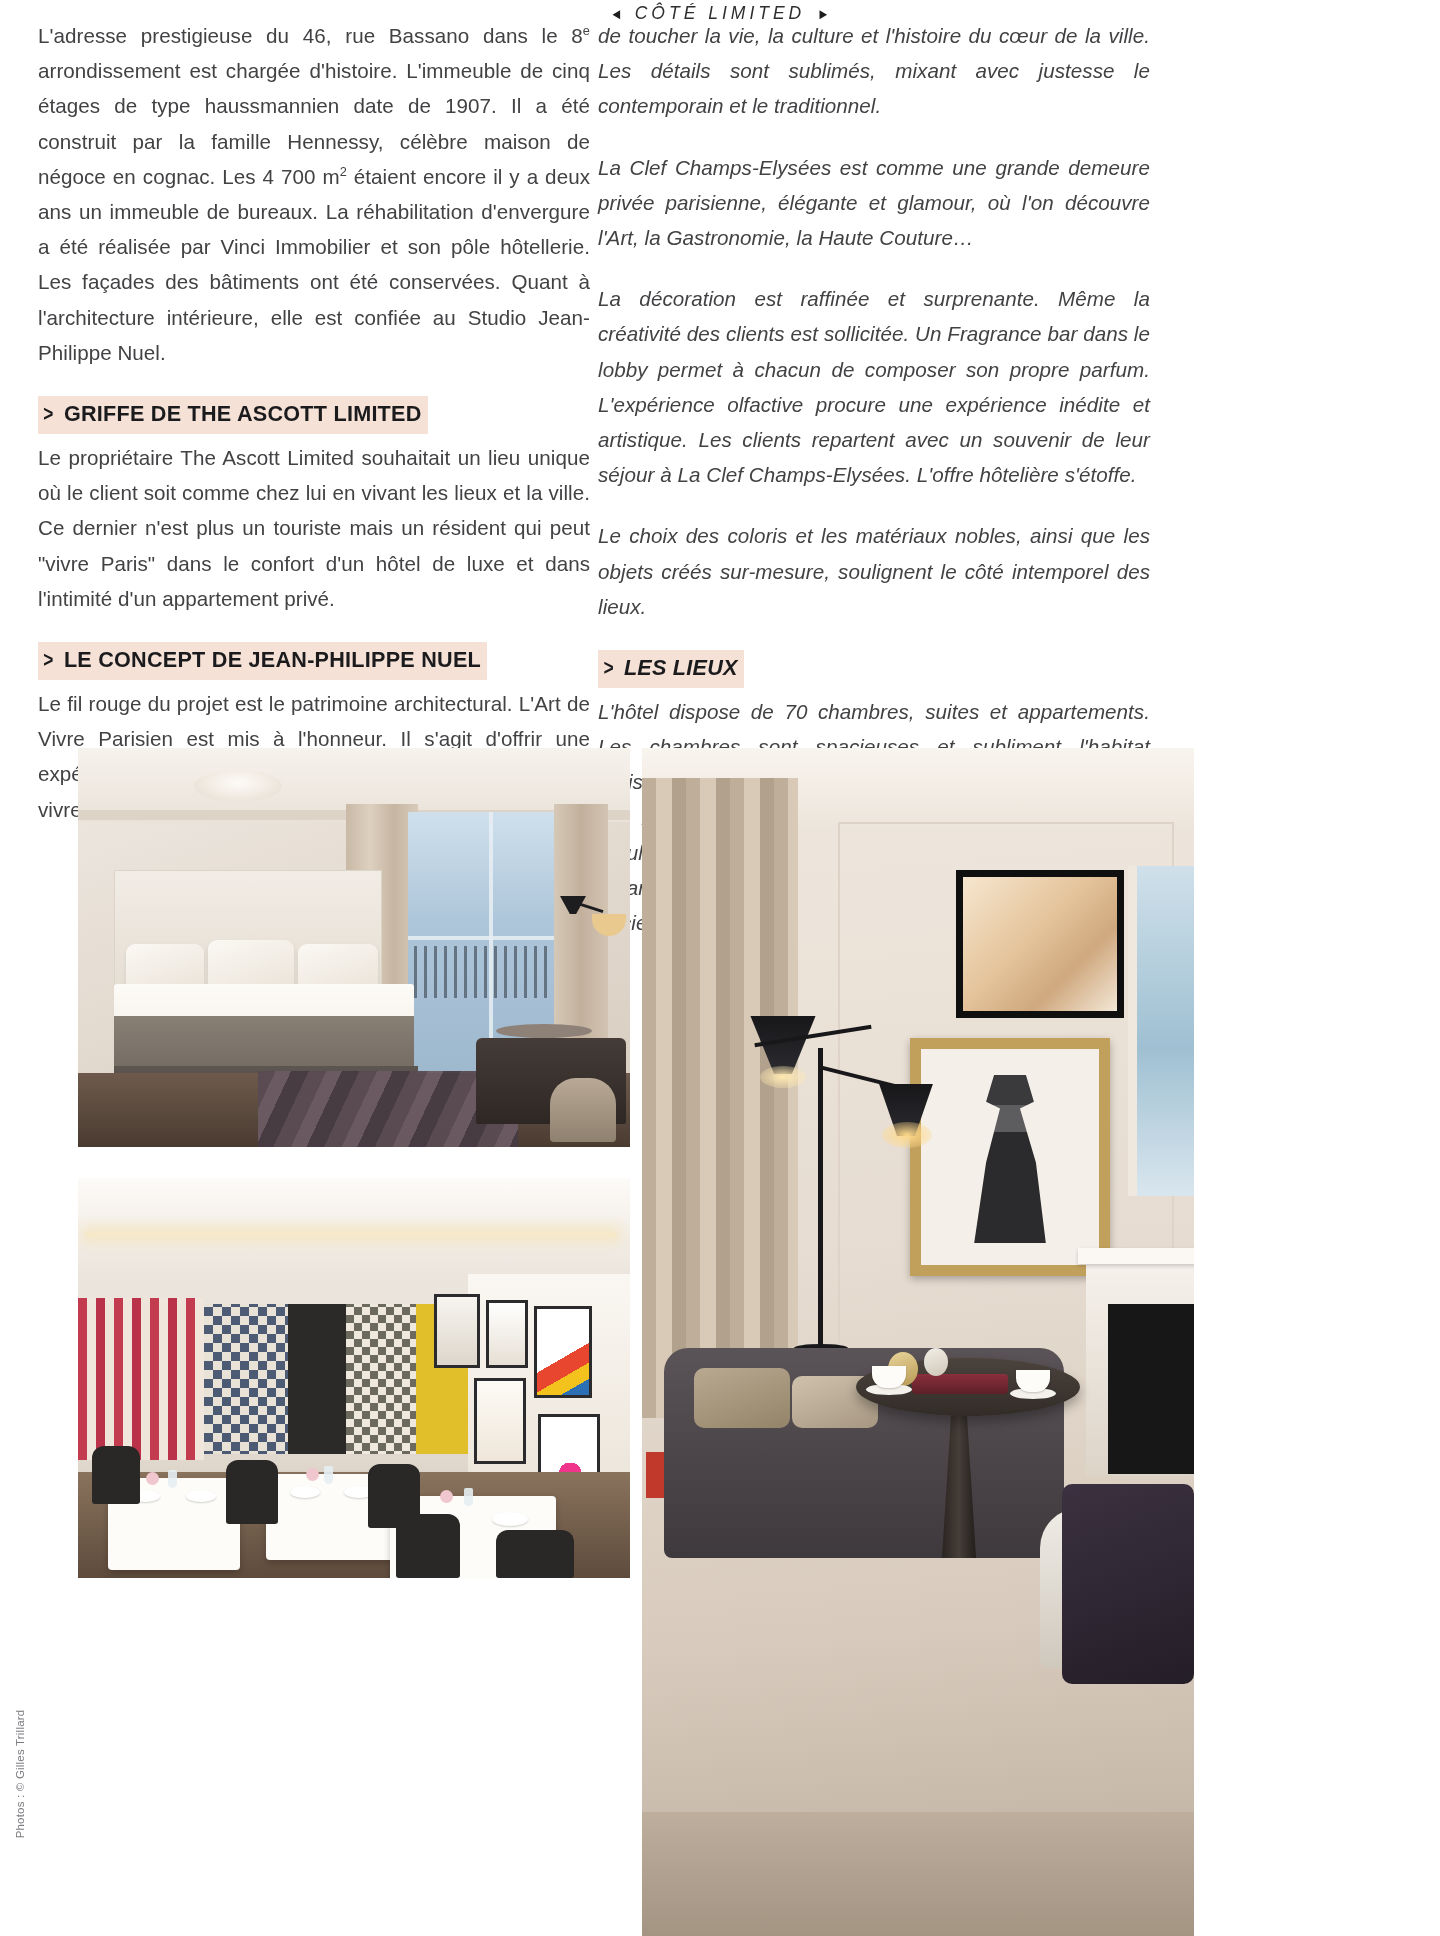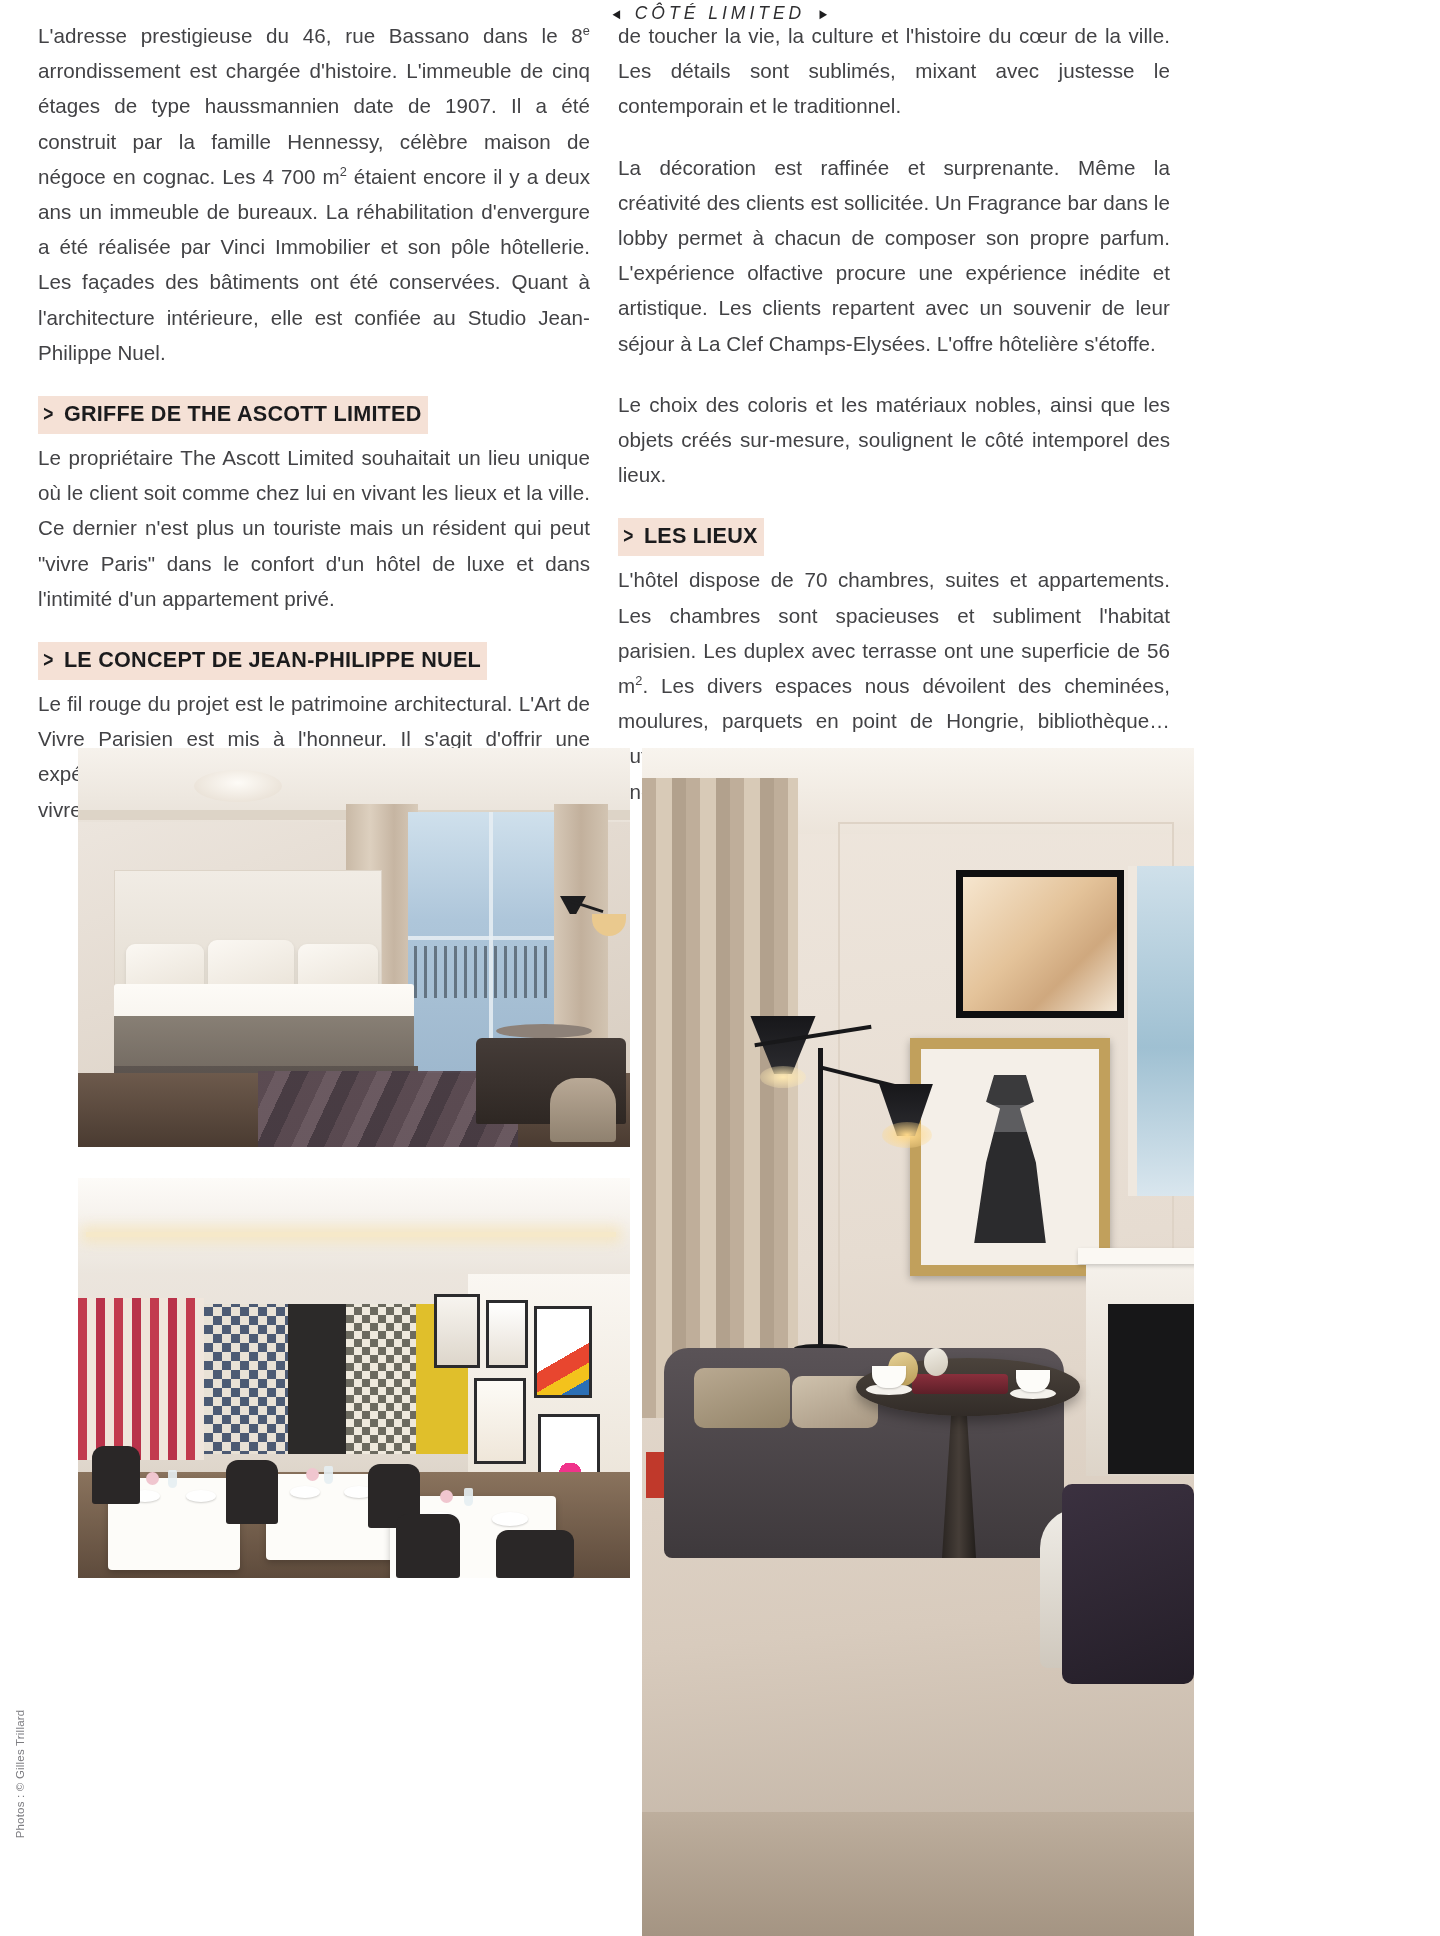--- a/index.html
+++ b/index.html
@@ -41,21 +41,21 @@
     white-space: nowrap;
   }
 
   
   .column {
     position: absolute;
     top: 18px;
     width: 552px;
   }
   #column-left  { left: 38px; }
-  #column-right { left: 618px; }
+  #column-right { left: 598px; font-style: italic; }
 
   p.body-text {
     margin: 0 0 26px 0;
     font-size: 20.6px;
     line-height: 35.2px;
     text-align: justify;
     text-justify: inter-word;
     color: #424245;
     letter-spacing: 0.05px;
     -webkit-hyphens: manual;
@@ -217,20 +217,21 @@
 
   <h2 class="section-heading"><span class="hl"><span class="chev">&gt;</span><span>LE CONCEPT DE JEAN-PHILIPPE NUEL</span></span></h2>
 
   <p class="body-text tight">Le fil rouge du projet est le patrimoine architectural. L'Art de Vivre Parisien est mis à l'honneur. Il s'agit d'offrir une expérience unique en donnant au client le sentiment de vivre, de découvrir,</p>
 </div>
 
 <div class="column" id="column-right">
 
   <p class="body-text">de toucher la vie, la culture et l'histoire du cœur de la ville. Les détails sont sublimés, mixant avec justesse le contemporain et le traditionnel.</p>
 
+  <p class="body-text">La Clef Champs-Elysées est comme une grande demeure privée parisienne, élégante et glamour, où l'on découvre l'Art, la Gastronomie, la Haute Couture…</p>
 
   <p class="body-text">La décoration est raffinée et surprenante. Même la créativité des clients est sollicitée. Un Fragrance bar dans le lobby permet à chacun de composer son propre parfum. L'expérience olfactive procure une expérience inédite et artistique. Les clients repartent avec un souvenir de leur séjour à La Clef Champs-Elysées. L'offre hôtelière s'étoffe.</p>
 
   <p class="body-text">Le choix des coloris et les matériaux nobles, ainsi que les objets créés sur-mesure, soulignent le côté intemporel des lieux.</p>
 
   <h2 class="section-heading"><span class="hl"><span class="chev">&gt;</span><span>LES LIEUX</span></span></h2>
 
   <p class="body-text tight"><span>L'hôtel dispose de 70 chambres, suites et appartements. Les chambres sont spacieuses et subliment l'habitat parisien. Les duplex avec terrasse ont une superficie de 56 m</span><sup>2</sup><span>. Les divers espaces nous dévoilent des cheminées, moulures, parquets en point de Hongrie, bibliothèque… autant d'éléments qui renforcent l'esprit résidentiel. Le côté ancien se marie au mobilier</span></p>
 </div>
 

